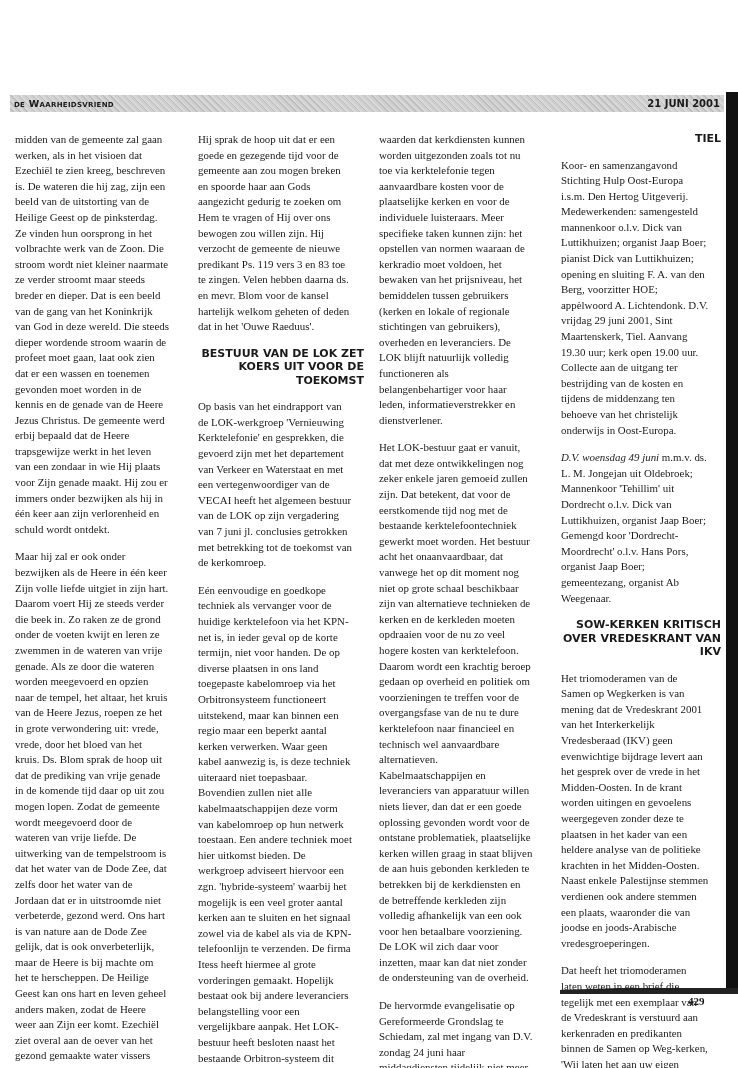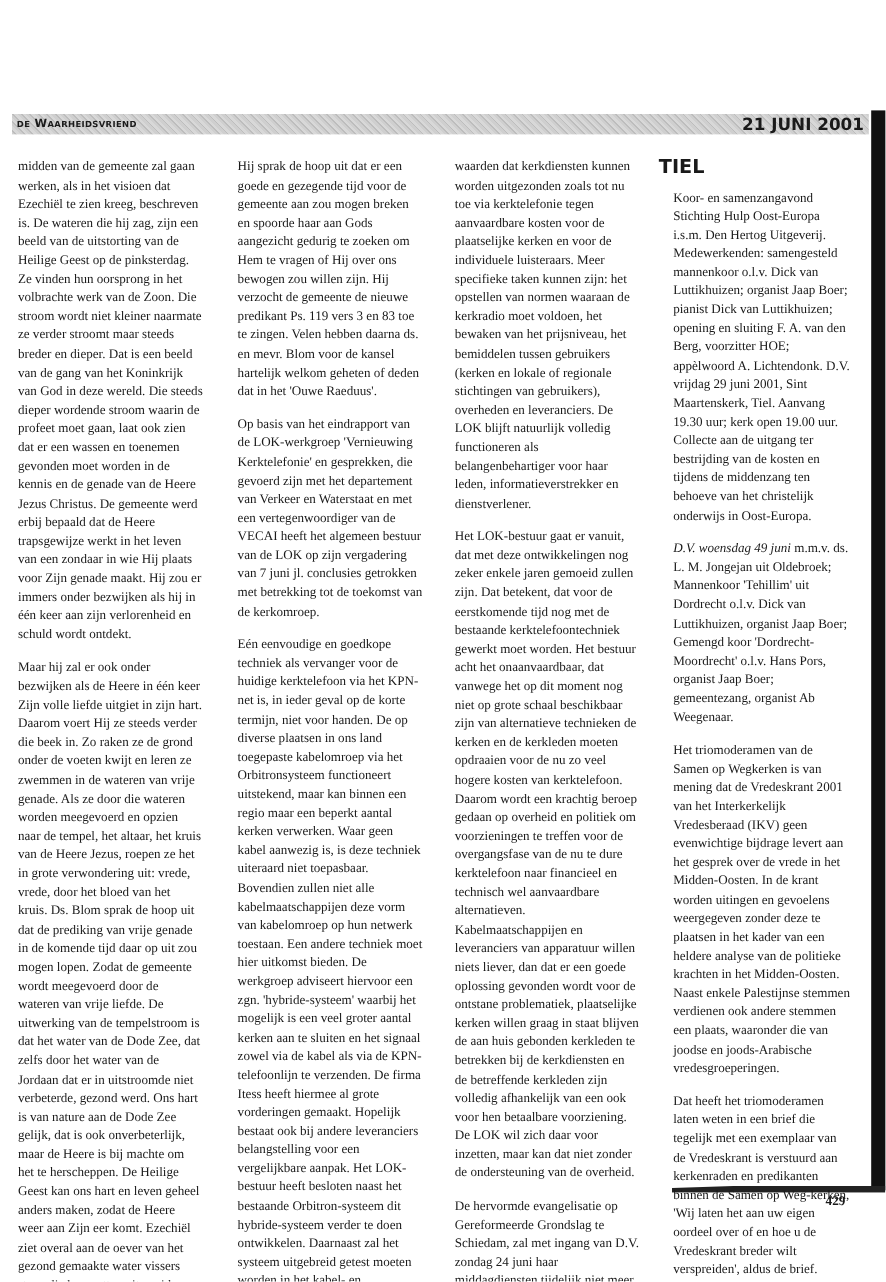--- a/index.html
+++ b/index.html
@@ -3,33 +3,33 @@
 <meta charset="utf-8">
 <style>
   html, body { margin:0; padding:0; }
   body { width:738px; height:1068px; background:#ffffff; position:relative; overflow:hidden;
          font-family:"Liberation Serif", "DejaVu Serif", serif; color:#1a1a1a; }
   .page { position:absolute; left:0; top:0; width:738px; height:1068px;padding-left:24px; }
   .header-bar { position:absolute; left:10px; top:95px; width:714px; height:17px;
     background: repeating-linear-gradient(45deg, #cfcfcf 0 2px, #bdbdbd 2px 3px, #d8d8d8 3px 5px);
     display:flex; align-items:center; justify-content:space-between; }
   .header-left { font-family:"DejaVu Sans", sans-serif; font-weight:bold; font-size:9.5px; padding-left:4px; letter-spacing:0.3px; font-variant:small-caps; }
-  .header-right { font-family:"DejaVu Sans", sans-serif; font-weight:bold; font-size:14px; padding-right:4px; }
+  .header-right { font-family:"DejaVu Sans", sans-serif; font-weight:bold; font-size:10px; padding-right:4px; }
   .right-border { position:absolute; left:726px; top:92px; width:12px; height:900px; background:#111; }
   .right-border-bottom { position:absolute; left:560px; top:984px; width:178px; height:10px;
     background:linear-gradient(to bottom, transparent 0, transparent 40%, #222 40%, #222 100%);
     clip-path: polygon(0 60%, 100% 0, 100% 100%, 0 100%); }
   .col { position:absolute; top:120px; font-size:10.9px; line-height:15.6px; text-align:left; }
   .col1 { left:3px; width:178px; }
   .col2 { left:186px; width:178px; }
   .col3 { left:367px; width:178px; }
   .col4 { left:549px; width:172px; }
   .col p { margin:12px; }
-  .col h2 { font-family:"DejaVu Sans", sans-serif; font-weight:bold; font-size:16px; line-height:13.5px;
-            margin:12px 0 2px 0; letter-spacing:0; text-transform:uppercase; }
+  .col h2 { font-family:"DejaVu Sans", sans-serif; font-weight:bold; font-size:11px; line-height:13.5px;
+            margin:12px 0 2px 0; letter-spacing:0; text-transform:uppercase;text-align:right; }
   em.lead { font-style:italic; }
   .page-number { position:absolute; left:688px; top:995px; font-size:11px; font-weight:bold; font-family:"Liberation Serif", serif; }
 </style>
 </head>
 <body>
 
 <div class="page">
 
   <div class="header-bar">
     <span class="header-left">de Waarheidsvriend</span>
@@ -41,39 +41,41 @@
 
   <div class="col col1">
     <p>midden van de gemeente zal gaan werken, als in het visioen dat Ezechiël te zien kreeg, beschreven is. De wateren die hij zag, zijn een beeld van de uitstorting van de Heilige Geest op de pinksterdag. Ze vinden hun oorsprong in het volbrachte werk van de Zoon. Die stroom wordt niet kleiner naarmate ze verder stroomt maar steeds breder en dieper. Dat is een beeld van de gang van het Koninkrijk van God in deze wereld. Die steeds dieper wordende stroom waarin de profeet moet gaan, laat ook zien dat er een wassen en toenemen gevonden moet worden in de kennis en de genade van de Heere Jezus Christus. De gemeente werd erbij bepaald dat de Heere trapsgewijze werkt in het leven van een zondaar in wie Hij plaats voor Zijn genade maakt. Hij zou er immers onder bezwijken als hij in één keer aan zijn verlorenheid en schuld wordt ontdekt.</p>
     <p>Maar hij zal er ook onder bezwijken als de Heere in één keer Zijn volle liefde uitgiet in zijn hart. Daarom voert Hij ze steeds verder die beek in. Zo raken ze de grond onder de voeten kwijt en leren ze zwemmen in de wateren van vrije genade. Als ze door die wateren worden meegevoerd en opzien naar de tempel, het altaar, het kruis van de Heere Jezus, roepen ze het in grote verwondering uit: vrede, vrede, door het bloed van het kruis. Ds. Blom sprak de hoop uit dat de prediking van vrije genade in de komende tijd daar op uit zou mogen lopen. Zodat de gemeente wordt meegevoerd door de wateren van vrije liefde. De uitwerking van de tempelstroom is dat het water van de Dode Zee, dat zelfs door het water van de Jordaan dat er in uitstroomde niet verbeterde, gezond werd. Ons hart is van nature aan de Dode Zee gelijk, dat is ook onverbeterlijk, maar de Heere is bij machte om het te herscheppen. De Heilige Geest kan ons hart en leven geheel anders maken, zodat de Heere weer aan Zijn eer komt. Ezechiël ziet overal aan de oever van het gezond gemaakte water vissers staan die hun netten uitspreiden. De gemeente werd de persoonlijke vraag gesteld of zij al gevangen is in het net van het Evangelie. Zij werd erbij bepaald dat als die genadestroom de akker van haar hart zal bevloeien, haar levensboom vruchten van bekering en geloof voort zal brengen.</p>
     <p>Namens de Ring Tholen werd ds. Blom toegesproken door de consulent ds. N. den Ouden van Tholen, die de wens uit sprak dat zijn ambtelijke bediening tot rijke zegen zou mogen zijn voor de gemeente van Poortvliet.</p>
 
   </div>
 
   <div class="col col2">
     <p>Hij sprak de hoop uit dat er een goede en gezegende tijd voor de gemeente aan zou mogen breken en spoorde haar aan Gods aangezicht gedurig te zoeken om Hem te vragen of Hij over ons bewogen zou willen zijn. Hij verzocht de gemeente de nieuwe predikant Ps. 119 vers 3 en 83 toe te zingen. Velen hebben daarna ds. en mevr. Blom voor de kansel hartelijk welkom geheten of deden dat in het 'Ouwe Raeduus'.</p>
+    <h2>BESTUUR VAN DE LOK ZET KOERS UIT VOOR DE TOEKOMST</h2>
     <p>Op basis van het eindrapport van de LOK-werkgroep 'Vernieuwing Kerktelefonie' en gesprekken, die gevoerd zijn met het departement van Verkeer en Waterstaat en met een vertegenwoordiger van de VECAI heeft het algemeen bestuur van de LOK op zijn vergadering van 7 juni jl. conclusies getrokken met betrekking tot de toekomst van de kerkomroep.</p>
     <p>Eén eenvoudige en goedkope techniek als vervanger voor de huidige kerktelefoon via het KPN-net is, in ieder geval op de korte termijn, niet voor handen. De op diverse plaatsen in ons land toegepaste kabelomroep via het Orbitronsysteem functioneert uitstekend, maar kan binnen een regio maar een beperkt aantal kerken verwerken. Waar geen kabel aanwezig is, is deze techniek uiteraard niet toepasbaar. Bovendien zullen niet alle kabelmaatschappijen deze vorm van kabelomroep op hun netwerk toestaan. Een andere techniek moet hier uitkomst bieden. De werkgroep adviseert hiervoor een zgn. 'hybride-systeem' waarbij het mogelijk is een veel groter aantal kerken aan te sluiten en het signaal zowel via de kabel als via de KPN-telefoonlijn te verzenden. De firma Itess heeft hiermee al grote vorderingen gemaakt. Hopelijk bestaat ook bij andere leveranciers belangstelling voor een vergelijkbare aanpak. Het LOK-bestuur heeft besloten naast het bestaande Orbitron-systeem dit hybride-systeem verder te doen ontwikkelen. Daarnaast zal het systeem uitgebreid getest moeten worden in het kabel- en telefoonnetwerk. Het is duidelijk dat hiervoor nog veel experimenten moeten worden uitgevoerd. Daarvoor dienen nog financiën gevonden te worden. Om dit proces goed te kunnen aansturen en vervolgens de invoering van de (verschillende) methodes van kerkradio/omroep goed vorm te kunnen geven, hebben zowel de kabelmaatschappijen als de leverancier(s) van apparatuur, de overheid en de kerken behoefte aan één duidelijk aanspreekpunt, een intermediair orgaan. Ook de staatssecretaris van V&amp;W staat positief tegenover een dergelijk intermediair. De LOK en de CIO-K (een commissie waarin 22 kerken in Nederland vertegenwoordigd zijn en die de belangen van de kerken behartigt bij de overheid) denken hierbij aan een Intermediaire Stichting, die als taak heeft het scheppen van de voor-</p>
   </div>
 
   <div class="col col3">
     <p>waarden dat kerkdiensten kunnen worden uitgezonden zoals tot nu toe via kerktelefonie tegen aanvaardbare kosten voor de plaatselijke kerken en voor de individuele luisteraars. Meer specifieke taken kunnen zijn: het opstellen van normen waaraan de kerkradio moet voldoen, het bewaken van het prijsniveau, het bemiddelen tussen gebruikers (kerken en lokale of regionale stichtingen van gebruikers), overheden en leveranciers. De LOK blijft natuurlijk volledig functioneren als belangenbehartiger voor haar leden, informatieverstrekker en dienstverlener.</p>
     <p>Het LOK-bestuur gaat er vanuit, dat met deze ontwikkelingen nog zeker enkele jaren gemoeid zullen zijn. Dat betekent, dat voor de eerstkomende tijd nog met de bestaande kerktelefoontechniek gewerkt moet worden. Het bestuur acht het onaanvaardbaar, dat vanwege het op dit moment nog niet op grote schaal beschikbaar zijn van alternatieve technieken de kerken en de kerkleden moeten opdraaien voor de nu zo veel hogere kosten van kerktelefoon. Daarom wordt een krachtig beroep gedaan op overheid en politiek om voorzieningen te treffen voor de overgangsfase van de nu te dure kerktelefoon naar financieel en technisch wel aanvaardbare alternatieven. Kabelmaatschappijen en leveranciers van apparatuur willen niets liever, dan dat er een goede oplossing gevonden wordt voor de ontstane problematiek, plaatselijke kerken willen graag in staat blijven de aan huis gebonden kerkleden te betrekken bij de kerkdiensten en de betreffende kerkleden zijn volledig afhankelijk van een ook voor hen betaalbare voorziening. De LOK wil zich daar voor inzetten, maar kan dat niet zonder de ondersteuning van de overheid.</p>
     <p>De hervormde evangelisatie op Gereformeerde Grondslag te Schiedam, zal met ingang van D.V. zondag 24 juni haar middagdiensten tijdelijk niet meer in de Grote- of Sint-Janskerk van Schiedam kunnen houden. Dit i.v.m. een grondige restauratie van het gebouw, mede mogelijk gemaakt door subsidie via de Kanjer-regeling.</p>
     <p>Afgelopen zondagmiddag vond voorlopig de laatste middagdienst in de Grote Kerk plaats, waarin ds. K. Schipper uit Dordrecht mocht voorgaan en waarin ook het heilig avondmaal bediend mocht worden.</p>
 
   </div>
 
   <div class="col col4">
 
     <h2>TIEL</h2>
     <p>Koor- en samenzangavond Stichting Hulp Oost-Europa i.s.m. Den Hertog Uitgeverij. Medewerkenden: samengesteld mannenkoor o.l.v. Dick van Luttikhuizen; organist Jaap Boer; pianist Dick van Luttikhuizen; opening en sluiting F. A. van den Berg, voorzitter HOE; appèlwoord A. Lichtendonk. D.V. vrijdag 29 juni 2001, Sint Maartenskerk, Tiel. Aanvang 19.30 uur; kerk open 19.00 uur. Collecte aan de uitgang ter bestrijding van de kosten en tijdens de middenzang ten behoeve van het christelijk onderwijs in Oost-Europa.</p>
 
     <p><em class="lead">D.V. woensdag 49 juni</em><span> m.m.v. ds. L. M. Jongejan uit Oldebroek; Mannenkoor 'Tehillim' uit Dordrecht o.l.v. Dick van Luttikhuizen, organist Jaap Boer; Gemengd koor 'Dordrecht-Moordrecht' o.l.v. Hans Pors, organist Jaap Boer; gemeentezang, organist Ab Weegenaar.</span></p>
 
+    <h2>SOW-KERKEN KRITISCH OVER VREDESKRANT VAN IKV</h2>
     <p>Het triomoderamen van de Samen op Wegkerken is van mening dat de Vredeskrant 2001 van het Interkerkelijk Vredesberaad (IKV) geen evenwichtige bijdrage levert aan het gesprek over de vrede in het Midden-Oosten. In de krant worden uitingen en gevoelens weergegeven zonder deze te plaatsen in het kader van een heldere analyse van de politieke krachten in het Midden-Oosten. Naast enkele Palestijnse stemmen verdienen ook andere stemmen een plaats, waaronder die van joodse en joods-Arabische vredesgroeperingen.</p>
     <p>Dat heeft het triomoderamen laten weten in een brief die tegelijk met een exemplaar van de Vredeskrant is verstuurd aan kerkenraden en predikanten binnen de Samen op Weg-kerken, 'Wij laten het aan uw eigen oordeel over of en hoe u de Vredeskrant breder wilt verspreiden', aldus de brief.</p>
     <p>De Vredeskrant 2001 is een uitgave van het Interkerkelijk Vredesberaad, waarin naast de drie Samen op Weg-kerken ook andere kerken deelnemen. De keus van de artikelen en de gekozen invalshoek ten aanzien van het Midden-Oosten komen voor rekening van de redactie van de krant. Het motto van de Vredesweek 2001 is dit jaar: 'Religie en geweld, geloven in vrede?'. Het IKV en Pax Christi organiseren de vredesweek van 23 tot 30 september a.s.</p>
 
   </div>
 
   <div class="page-number">429</div>
 </div>
 
 </body></html>

